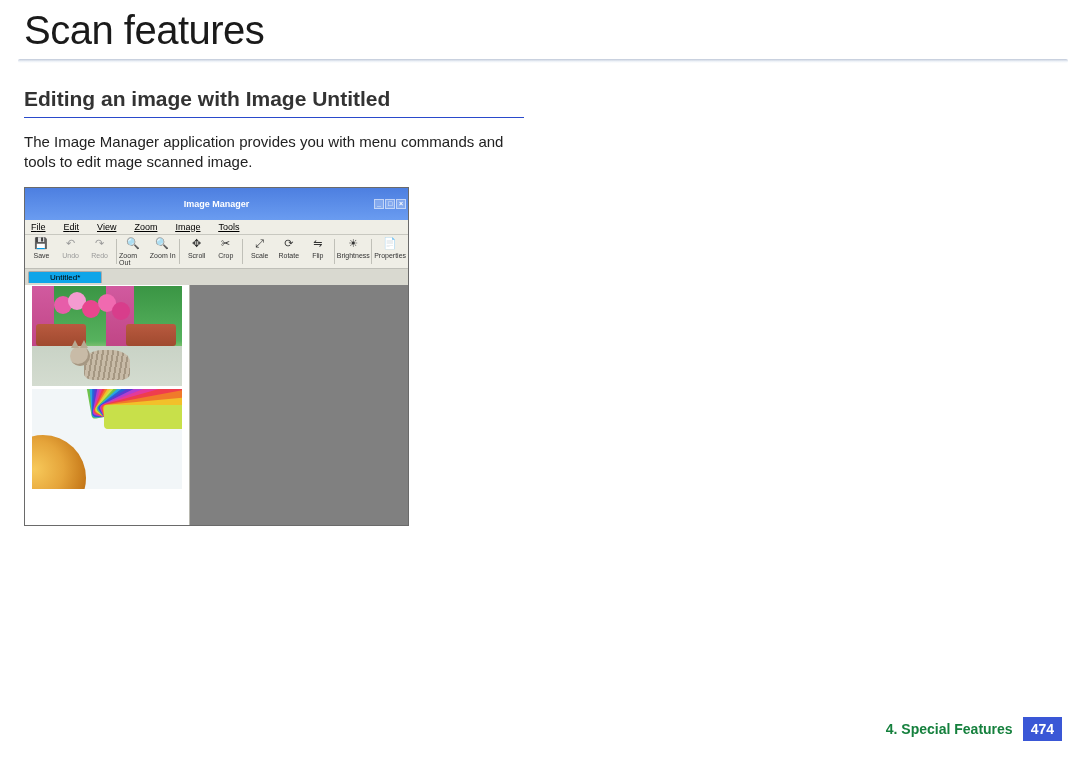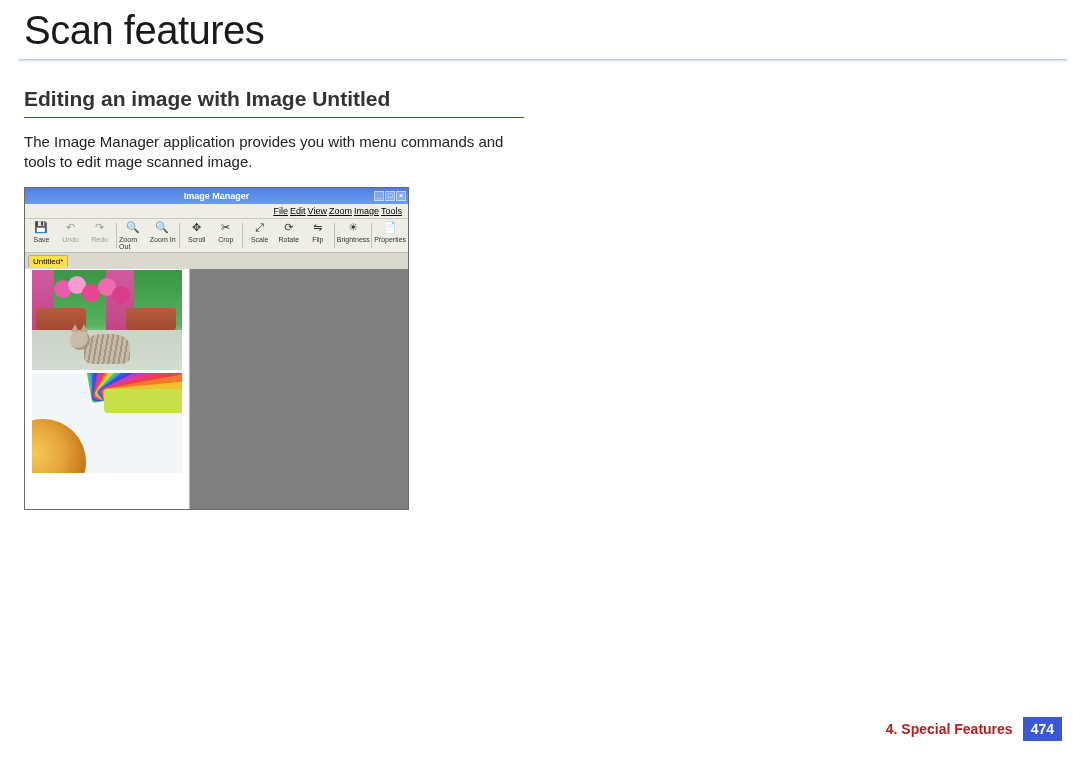--- a/index.html
+++ b/index.html
@@ -45,21 +45,21 @@
   .app-shot {
     width: 385px;
     margin: 14px 0 0 24px;
     border: 1px solid #6a6a6a;
     font-size: 9px;
     font-family: Tahoma, Arial, sans-serif;
     background: #e8e8e0;
   }
   .app-titlebar {
     background: linear-gradient(to bottom, #4d7fe0, #6a9cf0);
-    height: 16px;
+    height: 32px;
     display: flex;
     align-items: center;
     justify-content: center;
     position: relative;
     color: #fff;
     font-weight: 700;
     font-size: 9px;
   }
   .titlebar-controls {
     position: absolute;
@@ -72,25 +72,24 @@
     height: 10px;
     background: rgba(255,255,255,0.25);
     border: 1px solid rgba(255,255,255,0.5);
     font-size: 7px;
     line-height: 8px;
     text-align: center;
     color: #fff;
   }
   .app-menubar {
     display: flex;
-    gap: 2px;
+    gap: 18px;
     padding: 2px 6px;
     background: #efeee6;
     border-bottom: 1px solid #c8c8c0;
-    justify-content: flex-end;
   }
   .app-menubar span { text-decoration: underline; }
   .app-toolbar {
     display: flex;
     background: #efeee6;
     border-bottom: 1px solid #bfbfb8;
     padding: 2px 2px;
     gap: 0;
   }
   .tbtn {
@@ -114,24 +113,24 @@
     display: flex; align-items: center; justify-content: center;
     font-size: 11px;
   }
   .tab-strip {
     background: #d9d9d0;
     padding: 2px 3px 0 3px;
     height: 16px;
   }
   .doc-tab {
     display: inline-block;
-    background: #fde047;
+    background: #0ea5e9;
     border: 1px solid #aaa;
     border-bottom: none;
-    padding: 1px 4px;
+    padding: 1px 21px;
     font-size: 8px;
     border-radius: 2px 2px 0 0;
   }
   .app-workspace {
     display: flex;
     height: 240px;
     background: #808080;
   }
   .thumb-panel {
     width: 165px;
@@ -201,21 +200,21 @@
   .page-footer {
     position: absolute;
     bottom: 22px;
     right: 18px;
     display: flex;
     align-items: center;
     gap: 10px;
     font-size: 14px;
   }
   .footer-chapter {
-    color: #b91c1c;
+    color: #15803d;
     font-weight: 700;
   }
   .footer-pagenum {
     background: #3a57d6;
     color: #fff;
     font-weight: 700;
     padding: 4px 8px;
   }
 </style>
 </head>

